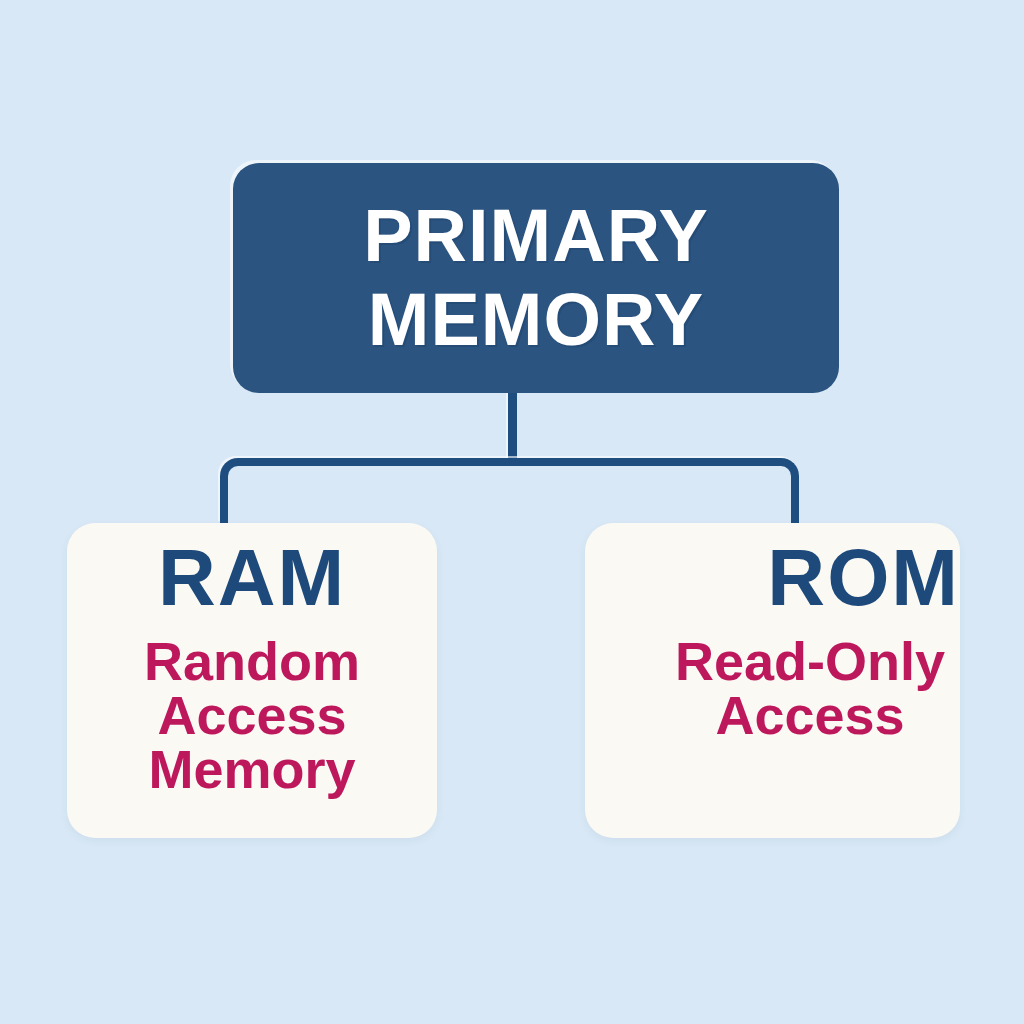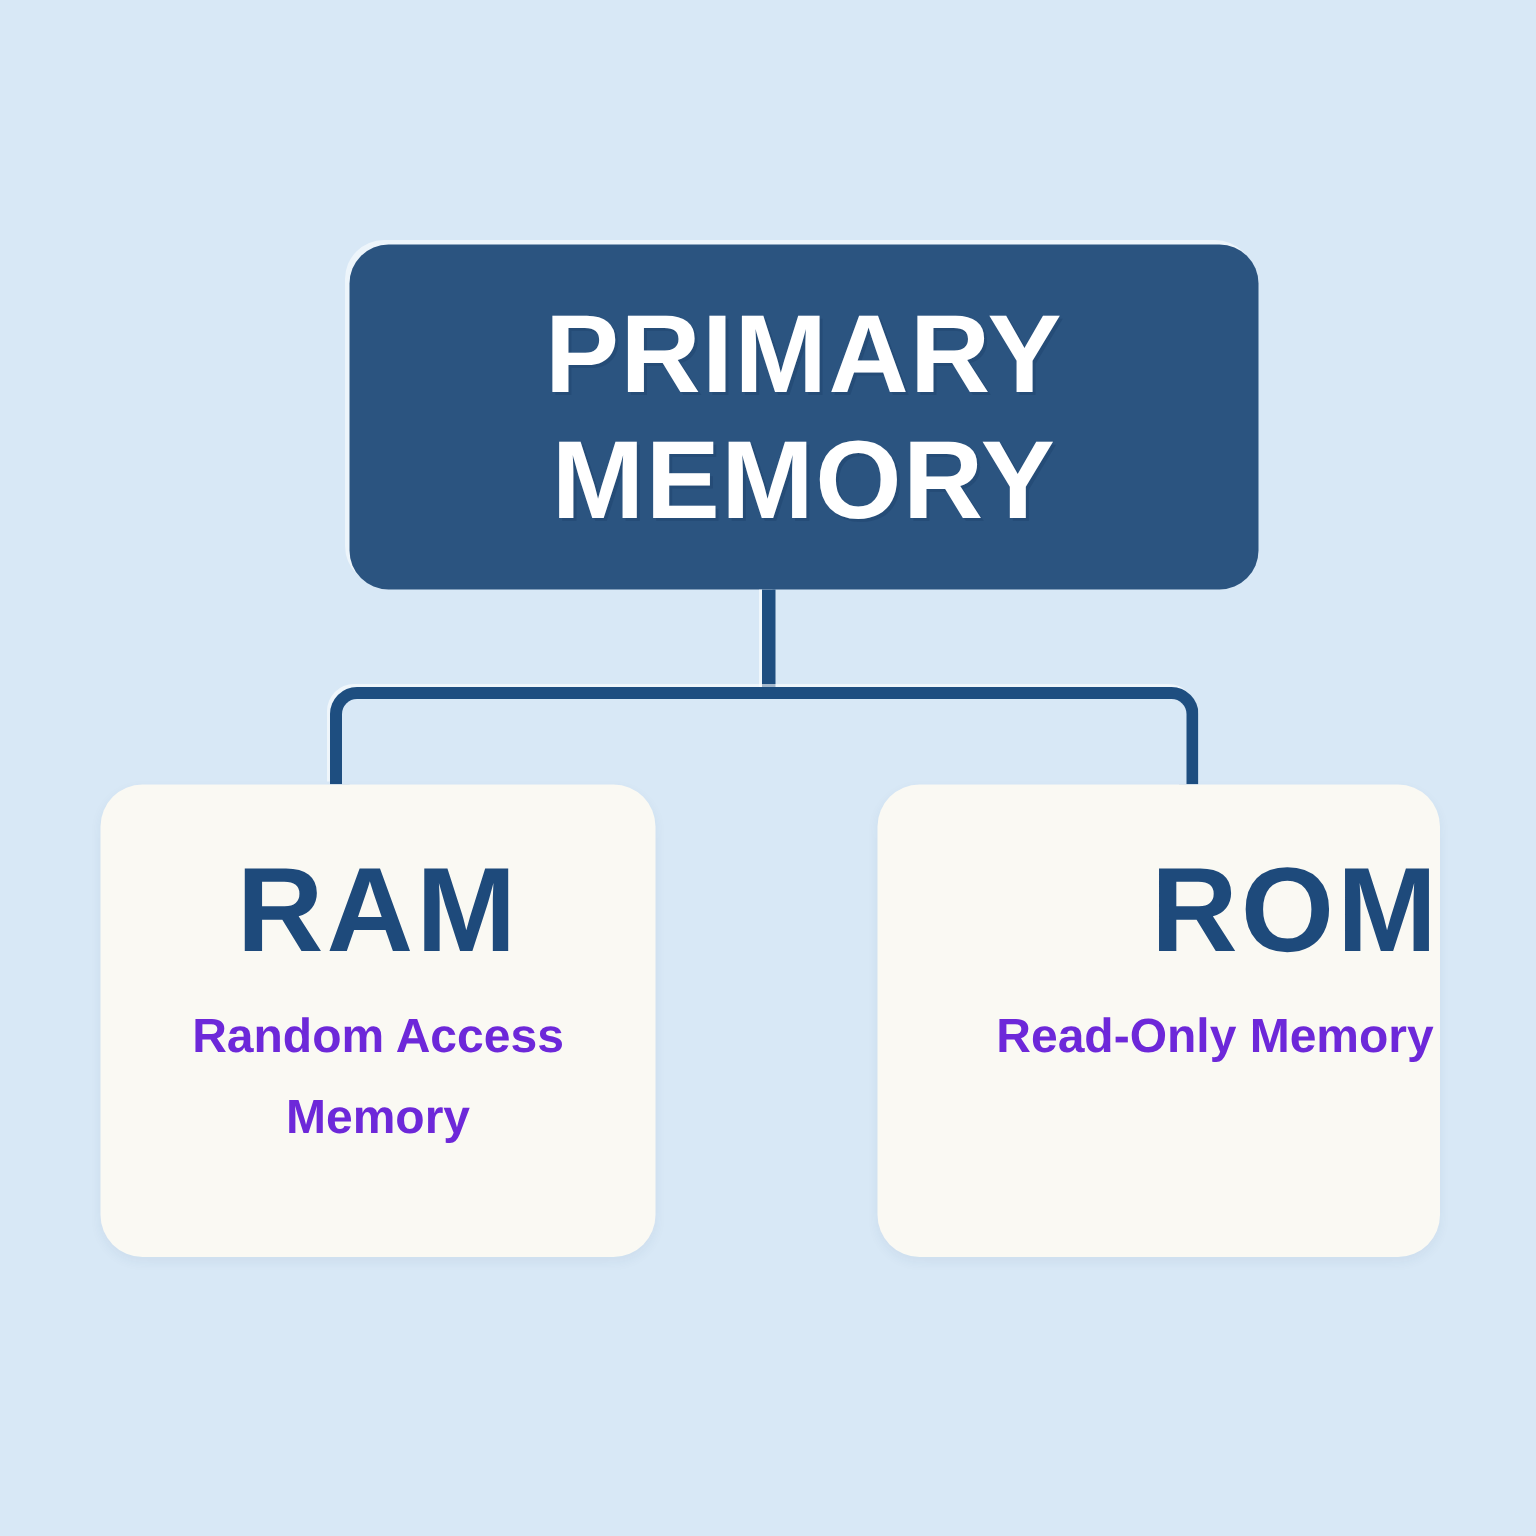--- a/index.html
+++ b/index.html
@@ -76,39 +76,39 @@
   .card {
     position: absolute;
     top: 523px;
     height: 315px;
     background: #faf9f3;
     border-radius: 28px;
     box-shadow: 0 3px 8px rgba(30,60,100,0.06);
     display: flex;
     flex-direction: column;
     align-items: center;
-    padding-top: 40px;
+    padding-top: 11px;
     box-sizing: border-box;
     text-align: center;
   }
   .card-ram { left: 67px;  width: 370px; }
   .card-rom { left: 585px; width: 375px; align-items: flex-end; }
 
   .card .acronym {
     color: #1e4a7b;
     font-weight: bold;
     font-size: 80px;
     line-height: 88px;
     letter-spacing: 2px;
   }
   .card .expansion {
     margin-top: 12px;
-    color: #6d28d9;
+    color: #be185d;
     font-weight: bold;
-    font-size: 32px;
+    font-size: 54px;
     line-height: 54px;
     width: 300px;
     text-align: center;
   }
 </style>
 </head>
 <body>
 
 <div class="canvas">
 
@@ -119,16 +119,16 @@
   <div class="connector-stem"></div>
   <div class="connector-bracket"></div>
 
   <div class="card card-ram">
     <div class="acronym">RAM</div>
     <div class="expansion">Random Access Memory</div>
   </div>
 
   <div class="card card-rom">
     <div class="acronym">ROM</div>
-    <div class="expansion">Read-Only Memory</div>
+    <div class="expansion">Read-Only Access</div>
   </div>
 
 </div>
 
 </body></html>

